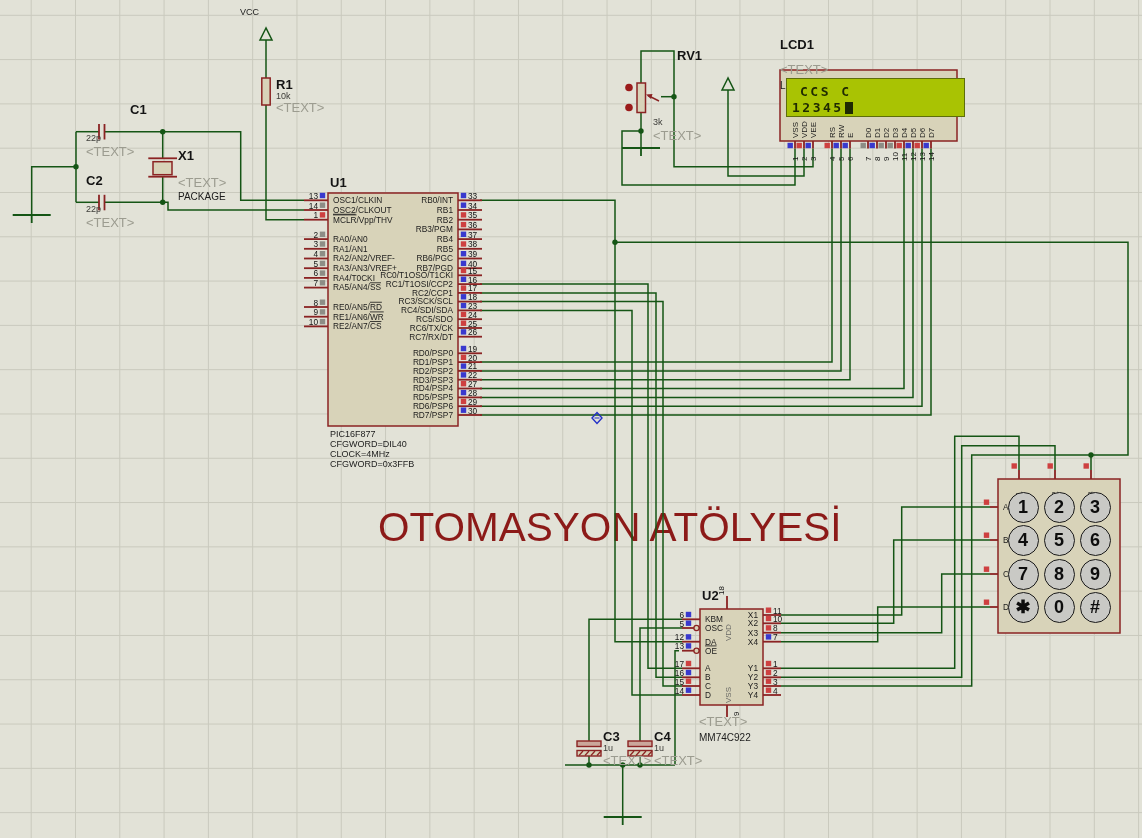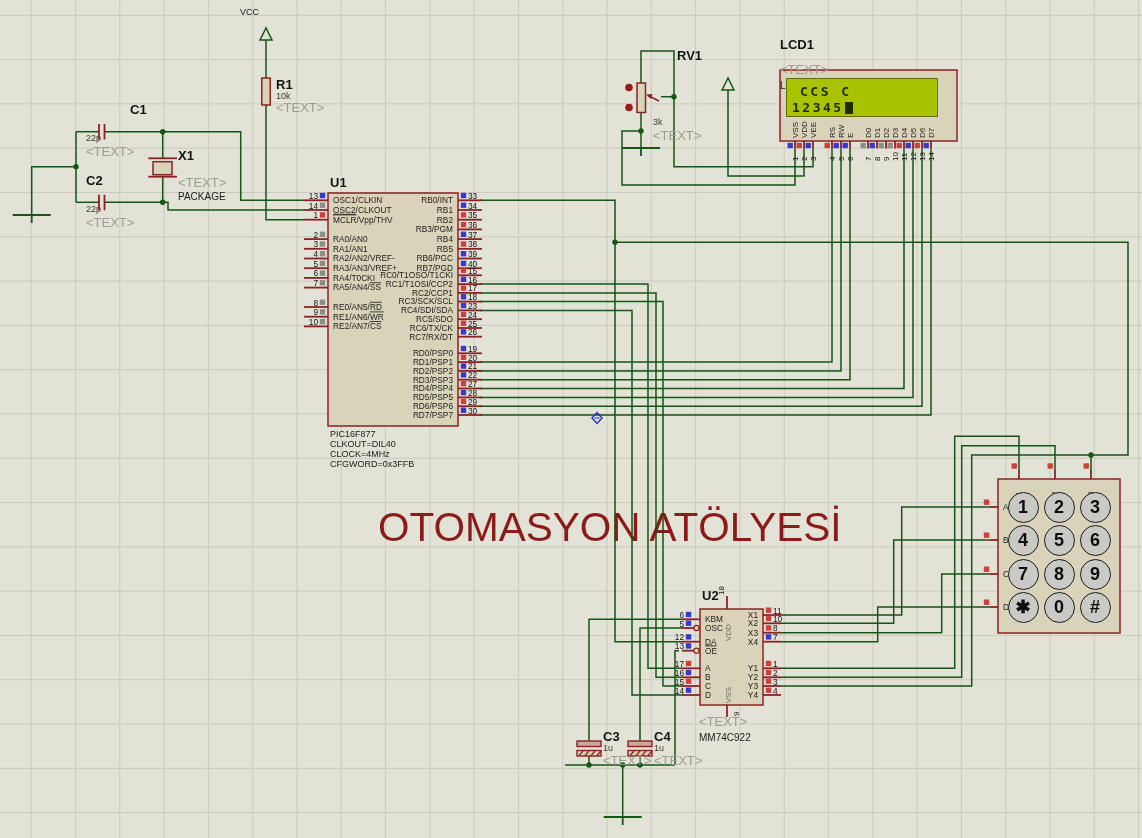--- a/index.html
+++ b/index.html
@@ -15,21 +15,21 @@
   }
   #overlay{position:absolute;left:0;top:0;}
   .lbl{position:absolute;white-space:nowrap;color:#141414;line-height:1;}
   .ref{font-size:13px;font-weight:700;}
   .val{font-size:9px;color:#3c3c38;}
   .mdl{font-size:10px;color:#1c1c1c;margin-top:28px;}
   .ph{font-size:13px;color:#9C9C90;}
   .ftr{font-size:9px;color:#1c1c1c;}
   .vcc{font-size:9px;color:#1c1c1c;}
   #lcd-screen{
-    position:absolute;left:786px;top:78px;width:152px;height:39px;
+    position:absolute;left:786px;top:78px;width:179px;height:39px;
     background:#A9C303;border:1px solid #5E6E0A;box-sizing:border-box;padding-left:15px;
   }
   .lcd-line{
     position:absolute;font-family:"DejaVu Sans Mono",monospace;
     font-weight:700;font-size:13px;letter-spacing:2.5px;color:#1F2A02;line-height:1;
   }
   #lcd-cursor{display:inline-block;width:8px;height:12px;background:#1F2A02;vertical-align:-2px;margin-left:1px;}
   .kp-key{
     position:absolute;width:31px;height:31px;border-radius:50%;
     border:1.6px solid #1a1a1a;background:#C9C9C5;box-sizing:border-box;
@@ -482,21 +482,21 @@
   <div class="lbl ref" style="left:649px;top:49px;padding-left:28px;">RV1</div>
   <div class="lbl val" style="left:653px;top:118px;">3k</div>
   <div class="lbl ph" style="left:653px;top:129px;">&lt;TEXT&gt;</div>
 
   <div class="lbl ref" style="left:780px;top:38px;">LCD1</div>
   <div class="lbl mdl" style="left:780px;top:53px;">LM016L</div>
   <div class="lbl ph" style="left:780px;top:63px;">&lt;TEXT&gt;</div>
 
   <div class="lbl ref" style="left:330px;top:176px;">U1</div>
   <div class="lbl ftr" style="left:330px;top:430px;">PIC16F877</div>
-  <div class="lbl ftr" style="left:330px;top:440px;">CLKOUT=DIL40</div>
+  <div class="lbl ftr" style="left:330px;top:440px;">CFGWORD=DIL40</div>
   <div class="lbl ftr" style="left:330px;top:450px;text-align:right;">CLOCK=4MHz</div>
   <div class="lbl ftr" style="left:330px;top:460px;">CFGWORD=0x3FFB</div>
 
   <div class="lbl ref" style="left:702px;top:589px;">U2</div>
   <div class="lbl mdl" style="left:699px;top:705px;">MM74C922</div>
   <div class="lbl ph" style="left:699px;top:715px;">&lt;TEXT&gt;</div>
 
   <div class="lbl ref" style="left:603px;top:730px;">C3</div>
   <div class="lbl val" style="left:603px;top:744px;">1u</div>
   <div class="lbl ph" style="left:603px;top:754px;">&lt;TEXT&gt;</div>

